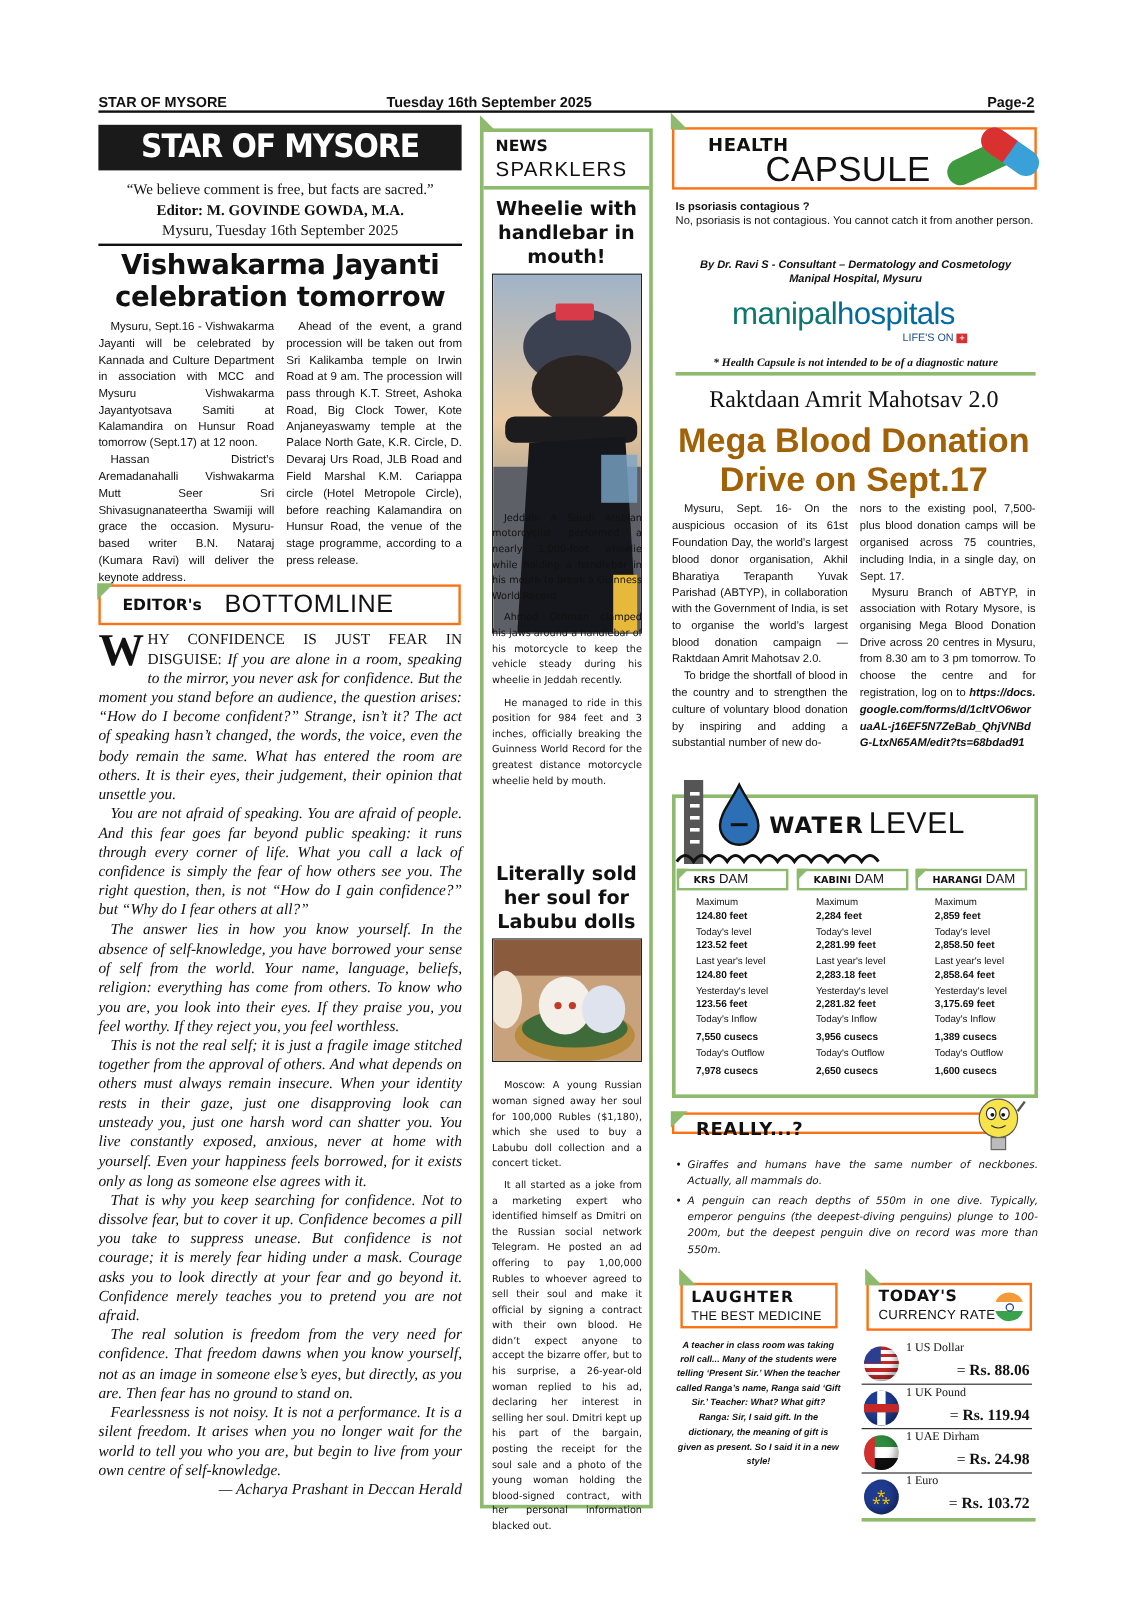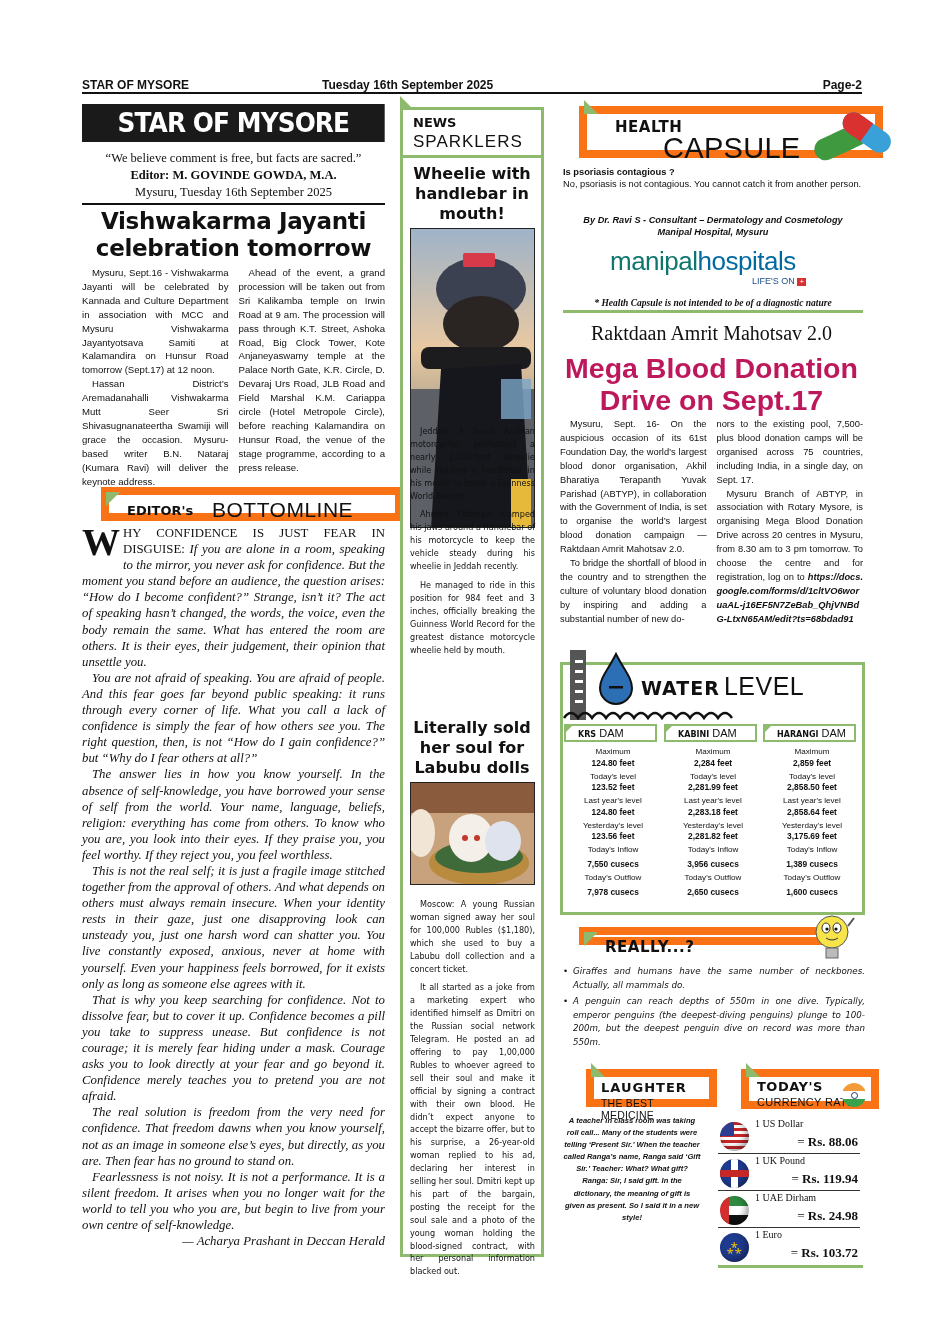--- a/index.html
+++ b/index.html
@@ -18,21 +18,21 @@
   .motto { left: 82px; top: 150px; width: 303px; text-align: center; font-family: "Liberation Serif", serif; font-size: 12.5px; line-height: 17px; }
   .motto .ed { font-weight: bold; }
   .rule { height: 2px; background: #111; }
 
   .headline { left: 82px; top: 208px; width: 303px; text-align: center; font-family: "DejaVu Sans", sans-serif; font-weight: bold; font-size: 23px; line-height: 27px; letter-spacing: -0.3px; }
   .news-cols { left: 82px; top: 266px; width: 303px; display: flex; gap: 10px; font-size: 9.6px; line-height: 13.9px; text-align: justify; }
   .news-cols .col { flex: 1; }
   .news-cols p { text-indent: 10px; }
 
   
-  .gframe { border: 8px solid #f97316; margin-left: 19px; }
+  .gframe { border: 2px solid #f97316; }
   .gtab { position: absolute; width: 0; height: 0; border-top: 14px solid #8dba6c; border-right: 14px solid transparent; left: -3px; top: -3px; }
   .gtab.tri { border-top: 0; border-bottom: 14px solid #8dba6c; border-right: 14px solid transparent; top: -14px; left: -3px; }
 
   .bottomline-head { left: 82px; top: 487px; width: 302px; height: 34px; }
   .bottomline-head .t1 { position: absolute; left: 18px; top: 8px; font-family: "DejaVu Sans", sans-serif; font-weight: bold; font-size: 13px; }
   .bottomline-head .t2 { position: absolute; left: 103px; top: 3px; font-size: 21px; letter-spacing: 0.5px; }
 
   .editorial { left: 82px; top: 525px; width: 303px; font-family: "Liberation Serif", serif; font-style: italic; font-size: 12.8px; line-height: 16.1px; text-align: justify; }
   .editorial p { text-indent: 10px; }
   .editorial .first { text-indent: 0; }
@@ -57,35 +57,35 @@
   .health-body { left: 563px; top: 166px; width: 300px; font-size: 9.3px; line-height: 12.2px; }
   .health-by { left: 563px; top: 214px; width: 300px; text-align: center; font-size: 9.2px; line-height: 12px; font-weight: bold; font-style: italic; }
   .manipal { left: 610px; top: 246px; font-size: 26px; letter-spacing: -0.5px; line-height: 30px; }
   .manipal .m1 { color: #0f766e; }
   .manipal .m2 { color: #0369a1; }
   .lifeson { left: 752px; top: 276px; font-size: 9px; color: #1c4e89; }
   .lifeson .plus { display: inline-block; width: 9px; height: 8px; background: #d63031; color: #fff; font-size: 8px; line-height: 8px; text-align: center; vertical-align: middle; }
   .disclaimer { left: 563px; top: 298px; width: 300px; text-align: center; font-family: "Liberation Serif", serif; font-style: italic; font-weight: bold; font-size: 9.5px; border-bottom: 3px solid #8dba6c; padding-bottom: 2px; }
 
   .raktdaan { left: 560px; top: 322px; width: 303px; text-align: center; font-family: "Liberation Serif", serif; font-size: 20px; }
-  .blood-head { left: 558px; top: 352px; width: 307px; text-align: center; color: #be185d; font-weight: bold; font-size: 28.5px; line-height: 32px; }
+  .blood-head { left: 558px; top: 352px; width: 307px; text-align: center; color: #a16207; font-weight: bold; font-size: 28.5px; line-height: 32px; }
   .blood-cols { left: 560px; top: 418px; width: 303px; display: flex; gap: 10px; font-size: 9.3px; line-height: 13.9px; text-align: justify; }
   .blood-cols .col { flex: 1; }
   .blood-cols p { text-indent: 10px; }
   .blood-cols .link { font-weight: bold; font-style: italic; }
 
   
   .water-frame { left: 560px; top: 662px; width: 305px; height: 253px; border: 3px solid #8dba6c; }
   .water-title { left: 641px; top: 672px; }
   .water-title .a { font-family: "DejaVu Sans", sans-serif; font-weight: bold; font-size: 19px; letter-spacing: 1px; }
   .water-title .b { font-size: 25px; margin-left: 4px; letter-spacing: 0.5px; }
   .dam-col { position: absolute; top: 724px; width: 93px; }
   .dam-tab { position: relative; height: 18px; border: 2px solid #8dba6c; font-size: 11px; line-height: 14px; padding-left: 12px; }
   .dam-tab .k { font-family: "DejaVu Sans", sans-serif; font-weight: bold; font-size: 8px; }
-  .dam-rows { padding-left: 5px; margin-top: 5px; text-align: center; }
+  .dam-rows { padding-left: 16px; margin-top: 5px; }
   .dam-rows .lbl { font-size: 8.1px; line-height: 10.6px; }
   .dam-rows .val { font-family: Liberation Sans, sans-serif; font-weight: bold; font-size: 8.4px; line-height: 11px; margin-bottom: 3px; }
   .dam-rows .val.sp { margin-top: 3px; }
 
   
   .really-head { left: 560px; top: 927px; width: 262px; height: 18px; }
   .really-head .t { position: absolute; left: 18px; top: 3px; font-family: "DejaVu Sans", sans-serif; font-weight: bold; font-size: 15px; letter-spacing: 0.5px; }
   .really-list { left: 563px; top: 965px; width: 302px; font-family: "DejaVu Sans", sans-serif; font-style: italic; font-size: 8.7px; line-height: 13.6px; text-align: justify; }
   .really-list li { list-style: none; position: relative; padding-left: 10px; margin-bottom: 3px; }
   .really-list li::before { content: "•"; position: absolute; left: 0; font-style: normal; }

